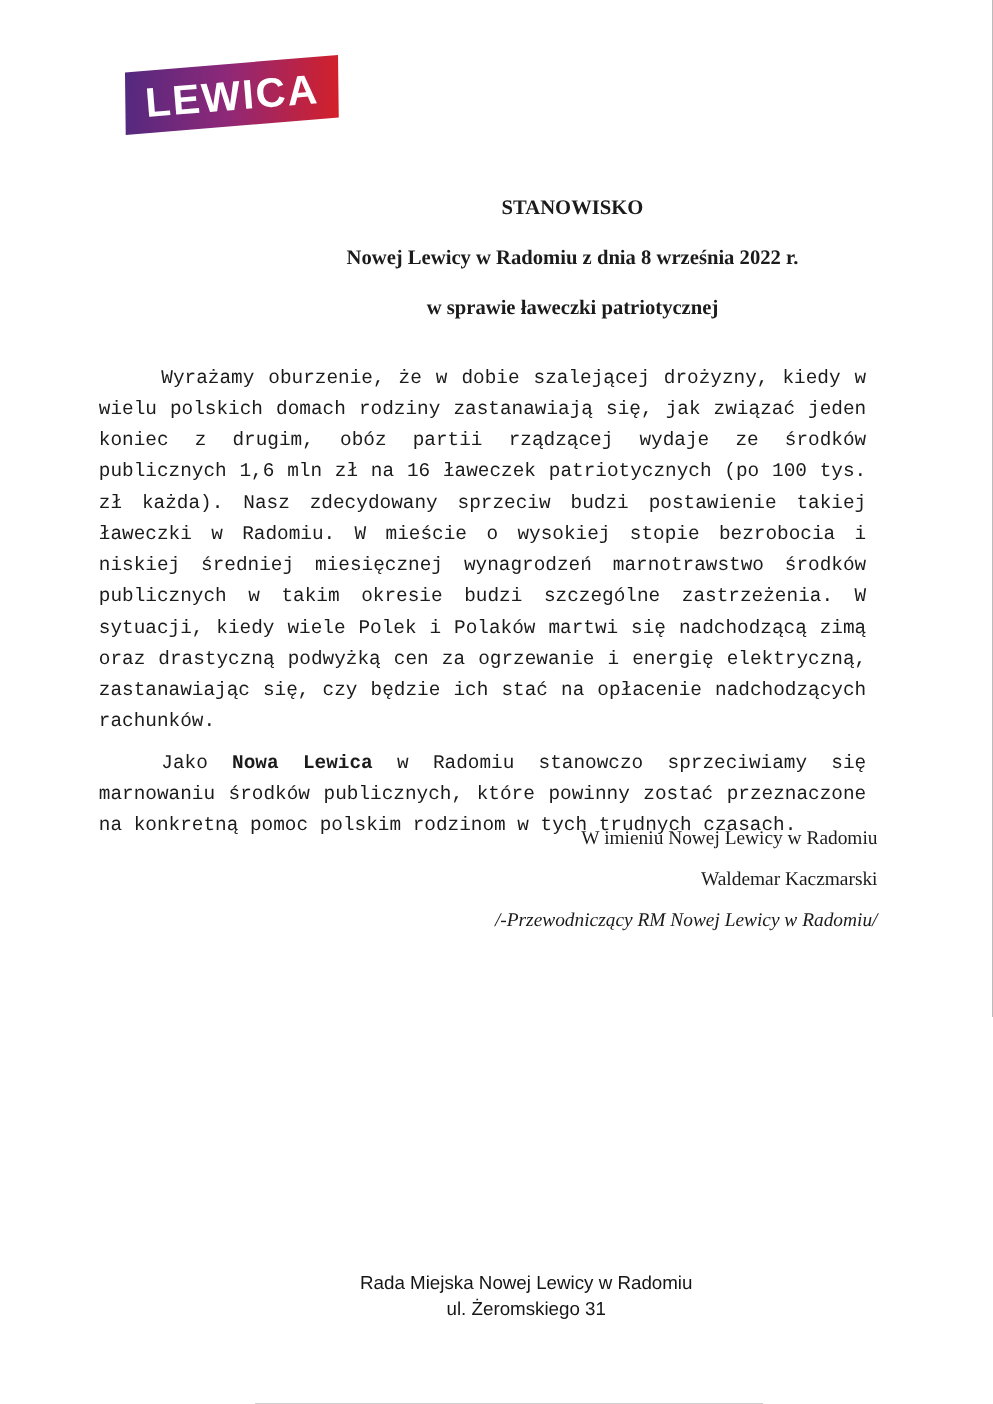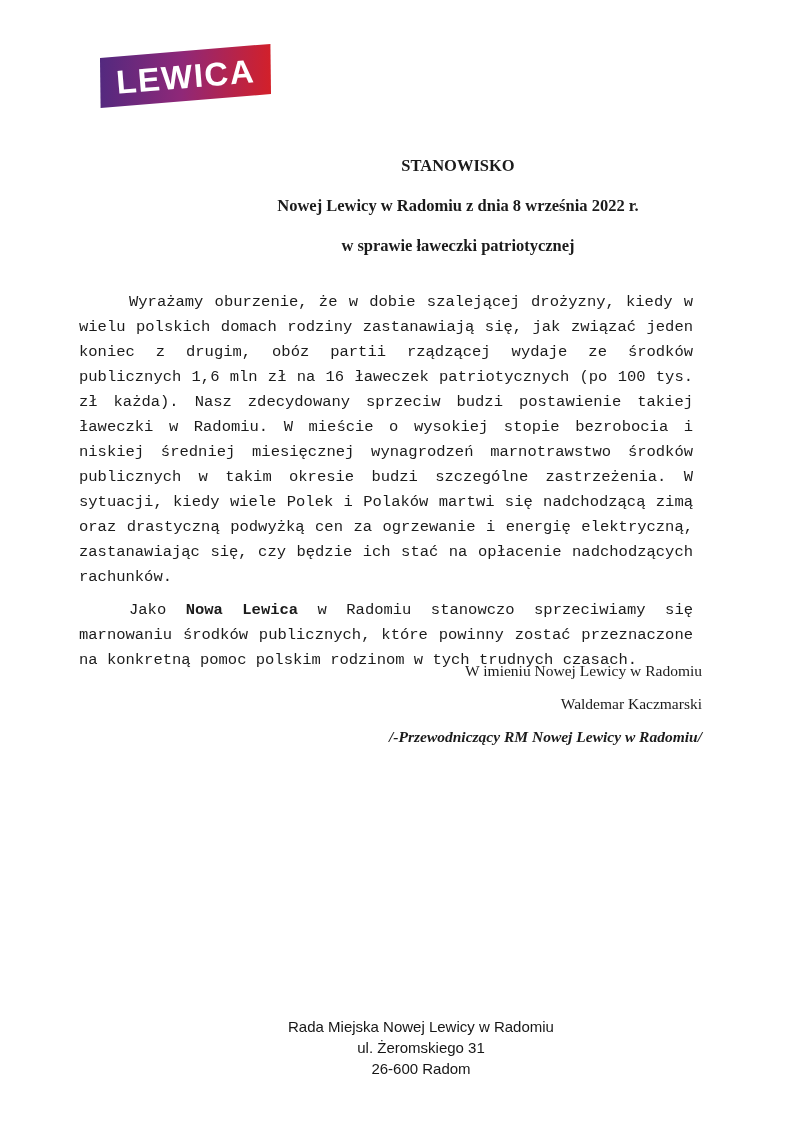--- a/index.html
+++ b/index.html
@@ -70,21 +70,21 @@
 
   
   .signature-block {
     position: absolute;
     top: 654px;
     right: 92px;
     text-align: right;
     font-size: 15.5px;
   }
   .signature-line { line-height: 33px; }
-  .signature-line.italic { font-style: italic; font-weight: bold; }
+  .signature-line.italic { font-style: italic; }
 
   
   .footer-block {
     position: absolute;
     top: 1016px;
     left: 0;
     width: 100%;
     text-align: center;
     font-family: "Liberation Sans", sans-serif;
     font-size: 15px;
@@ -114,16 +114,15 @@
 
   <div class="signature-block">
     <div class="signature-line">W imieniu Nowej Lewicy w Radomiu</div>
     <div class="signature-line">Waldemar Kaczmarski</div>
     <div class="signature-line italic">/-Przewodniczący RM Nowej Lewicy w Radomiu/</div>
   </div>
 
   <div class="footer-block">
     <div class="footer-line">Rada Miejska Nowej Lewicy w Radomiu</div>
     <div class="footer-line">ul. Żeromskiego 31</div>
-    <div class="footer-line">26-600 Radom</div>
   </div>
 
 </div>
 
 </body></html>

